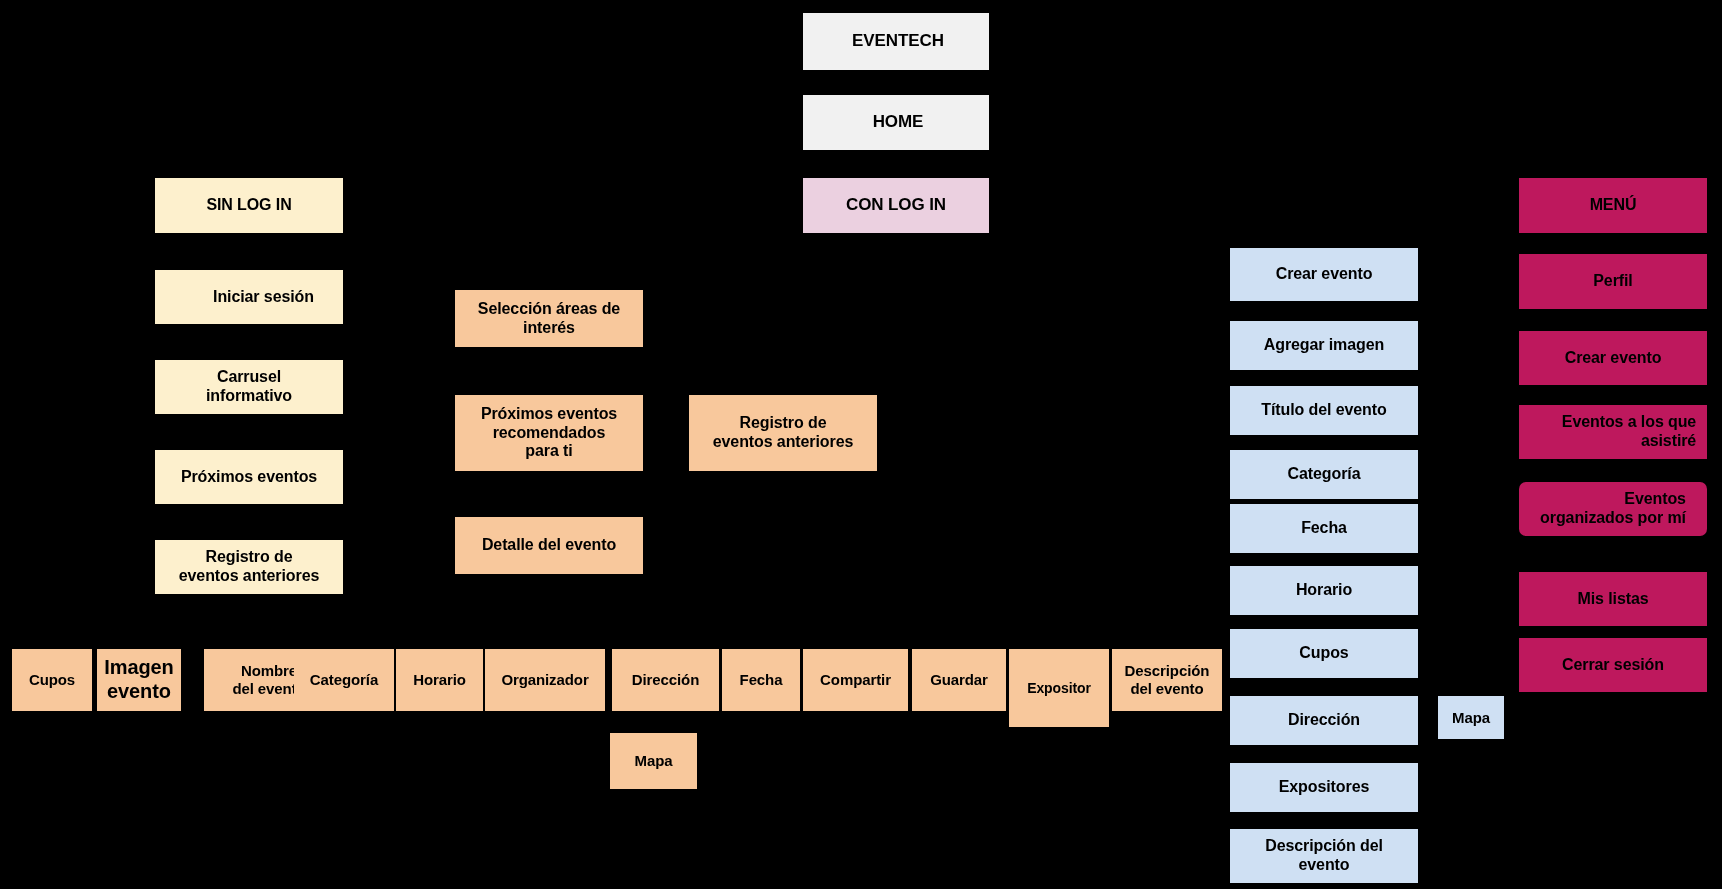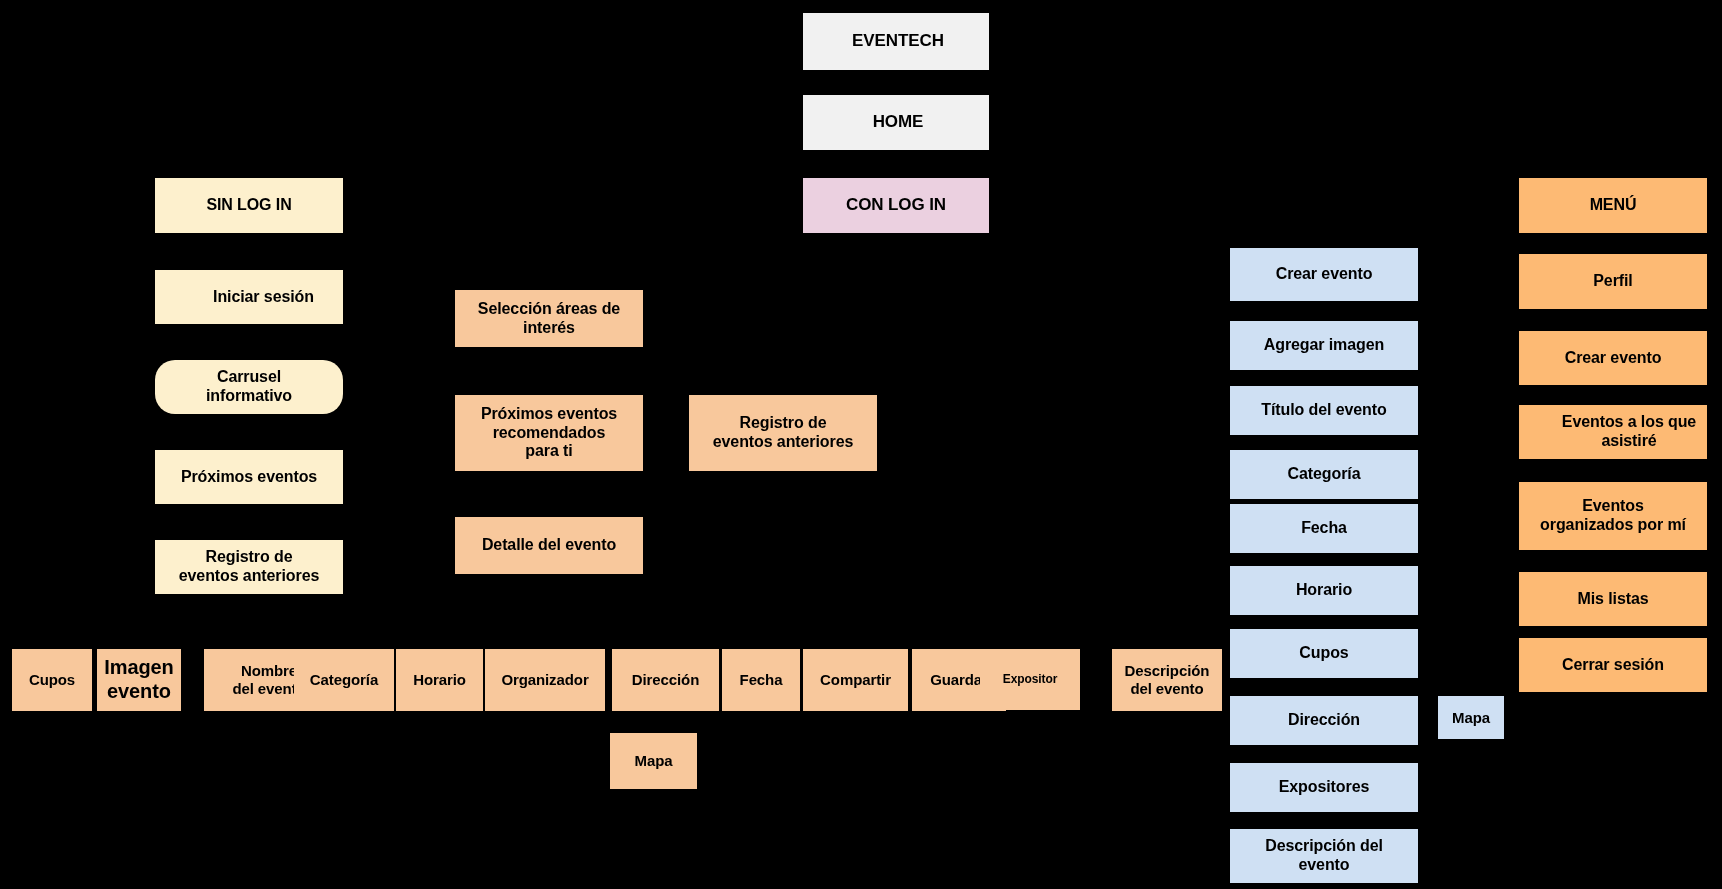--- a/index.html
+++ b/index.html
@@ -33,32 +33,32 @@
     line-height: 1.18;
     padding: 2px 4px;
     letter-spacing: -0.1px;
     white-space: pre-line;
   }
   .c-white  { background: #f1f1f1; padding-left: 8px; }
   .c-pink   { background: #ebd0e0; }
   .c-cream  { background: #fdf0cd; margin-left: 12px; }
   .c-orange { background: #f8c89c; }
   .c-blue   { background: #cfe0f3; }
-  .c-yellow { background: #fdba74; }
+  .c-yellow { background: #be185d; text-align: right; }
 </style>
 </head>
 <body>
 
 <div id="canvas">
     <div class="node c-white" style="left: 803px; top: 13px; width: 186px; height: 57px; font-size: 17px;">EVENTECH</div>
     <div class="node c-white" style="left: 803px; top: 95px; width: 186px; height: 55px; font-size: 17px;">HOME</div>
     <div class="node c-pink" style="left: 803px; top: 178px; width: 186px; height: 55px; font-size: 17px;">CON LOG IN</div>
     <div class="node c-cream" style="left: 143px; top: 178px; width: 188px; height: 55px; font-size: 16px;">SIN LOG IN</div>
     <div class="node c-cream" style="left: 143px; top: 270px; width: 188px; height: 54px; font-size: 16px; padding-left: 33px;">Iniciar sesión</div>
-    <div class="node c-cream" style="left: 143px; top: 360px; width: 188px; height: 54px; font-size: 16px; border-radius: 20px;">Carrusel
+    <div class="node c-cream" style="left: 143px; top: 360px; width: 188px; height: 54px; font-size: 16px;">Carrusel
 informativo</div>
     <div class="node c-cream" style="left: 143px; top: 450px; width: 188px; height: 54px; font-size: 16px;">Próximos eventos</div>
     <div class="node c-cream" style="left: 143px; top: 540px; width: 188px; height: 54px; font-size: 16px;">Registro de
 eventos anteriores</div>
     <div class="node c-orange" style="left: 455px; top: 290px; width: 188px; height: 57px; font-size: 16px;">Selección áreas de
 interés</div>
     <div class="node c-orange" style="left: 455px; top: 395px; width: 188px; height: 76px; font-size: 16px;">Próximos eventos
 recomendados
 para ti</div>
     <div class="node c-orange" style="left: 689px; top: 395px; width: 188px; height: 76px; font-size: 16px;">Registro de
@@ -70,37 +70,37 @@
 evento</div>
     <div class="node c-orange" style="left: 186px; top: 649px; width: 130px; height: 62px; font-size: 15px; margin-left: 18px;">Nombre
 del evento</div>
     <div class="node c-orange" style="left: 294px; top: 649px; width: 100px; height: 62px; font-size: 15px;">Categoría</div>
     <div class="node c-orange" style="left: 396px; top: 649px; width: 87px; height: 62px; font-size: 15px;">Horario</div>
     <div class="node c-orange" style="left: 485px; top: 649px; width: 120px; height: 62px; font-size: 15px;">Organizador</div>
     <div class="node c-orange" style="left: 612px; top: 649px; width: 107px; height: 62px; font-size: 15px;">Dirección</div>
     <div class="node c-orange" style="left: 722px; top: 649px; width: 78px; height: 62px; font-size: 15px;">Fecha</div>
     <div class="node c-orange" style="left: 803px; top: 649px; width: 105px; height: 62px; font-size: 15px;">Compartir</div>
     <div class="node c-orange" style="left: 912px; top: 649px; width: 94px; height: 62px; font-size: 15px;">Guardar</div>
-    <div class="node c-orange" style="left: 980px; top: 649px; width: 100px; height: 61px; font-size: 12px;">Expositor</div>
+    <div class="node c-orange" style="left: 1009px; top: 649px; width: 100px; height: 78px; font-size: 14px;">Expositor</div>
     <div class="node c-orange" style="left: 1112px; top: 649px; width: 110px; height: 62px; font-size: 15px;">Descripción
 del evento</div>
     <div class="node c-blue" style="left: 1230px; top: 248px; width: 188px; height: 53px; font-size: 16px;">Crear evento</div>
     <div class="node c-blue" style="left: 1230px; top: 321px; width: 188px; height: 49px; font-size: 16px;">Agregar imagen</div>
     <div class="node c-blue" style="left: 1230px; top: 386px; width: 188px; height: 49px; font-size: 16px;">Título del evento</div>
     <div class="node c-blue" style="left: 1230px; top: 450px; width: 188px; height: 49px; font-size: 16px;">Categoría</div>
     <div class="node c-blue" style="left: 1230px; top: 504px; width: 188px; height: 49px; font-size: 16px;">Fecha</div>
     <div class="node c-blue" style="left: 1230px; top: 566px; width: 188px; height: 49px; font-size: 16px;">Horario</div>
     <div class="node c-blue" style="left: 1230px; top: 629px; width: 188px; height: 49px; font-size: 16px;">Cupos</div>
     <div class="node c-blue" style="left: 1230px; top: 696px; width: 188px; height: 49px; font-size: 16px;">Dirección</div>
     <div class="node c-blue" style="left: 1230px; top: 763px; width: 188px; height: 49px; font-size: 16px;">Expositores</div>
     <div class="node c-blue" style="left: 1230px; top: 829px; width: 188px; height: 54px; font-size: 16px;">Descripción del
 evento</div>
     <div class="node c-blue" style="left: 1438px; top: 696px; width: 66px; height: 43px; font-size: 15px;">Mapa</div>
     <div class="node c-yellow" style="left: 1519px; top: 178px; width: 188px; height: 55px; font-size: 16px;">MENÚ</div>
     <div class="node c-yellow" style="left: 1519px; top: 254px; width: 188px; height: 55px; font-size: 16px;">Perfil</div>
     <div class="node c-yellow" style="left: 1519px; top: 331px; width: 188px; height: 54px; font-size: 16px;">Crear evento</div>
     <div class="node c-yellow" style="left: 1519px; top: 405px; width: 188px; height: 54px; font-size: 16px; padding-left: 36px;">Eventos a los que
 asistiré</div>
-    <div class="node c-yellow" style="left: 1519px; top: 482px; width: 188px; height: 68px; font-size: 16px;">Eventos
+    <div class="node c-yellow" style="left: 1519px; top: 482px; width: 188px; height: 54px; font-size: 16px; border-radius: 7px;">Eventos
 organizados por mí</div>
     <div class="node c-yellow" style="left: 1519px; top: 560px; width: 188px; height: 54px; font-size: 16px; margin-top: 12px;">Mis listas</div>
     <div class="node c-yellow" style="left: 1519px; top: 638px; width: 188px; height: 54px; font-size: 16px;">Cerrar sesión</div>
   </div>
 
 </body></html>

